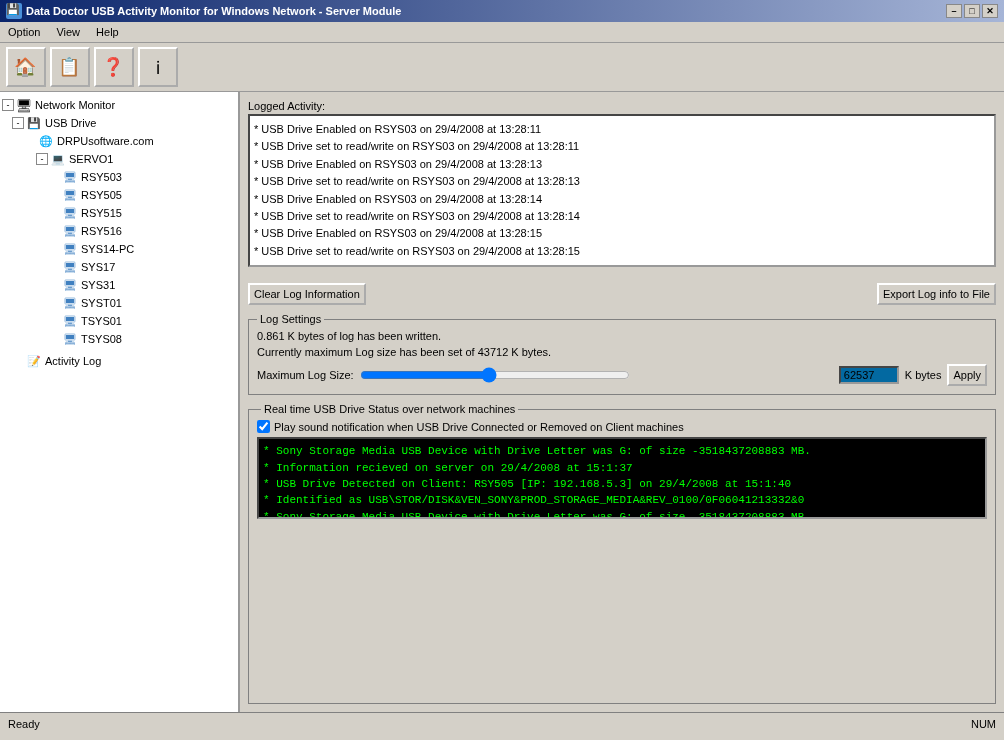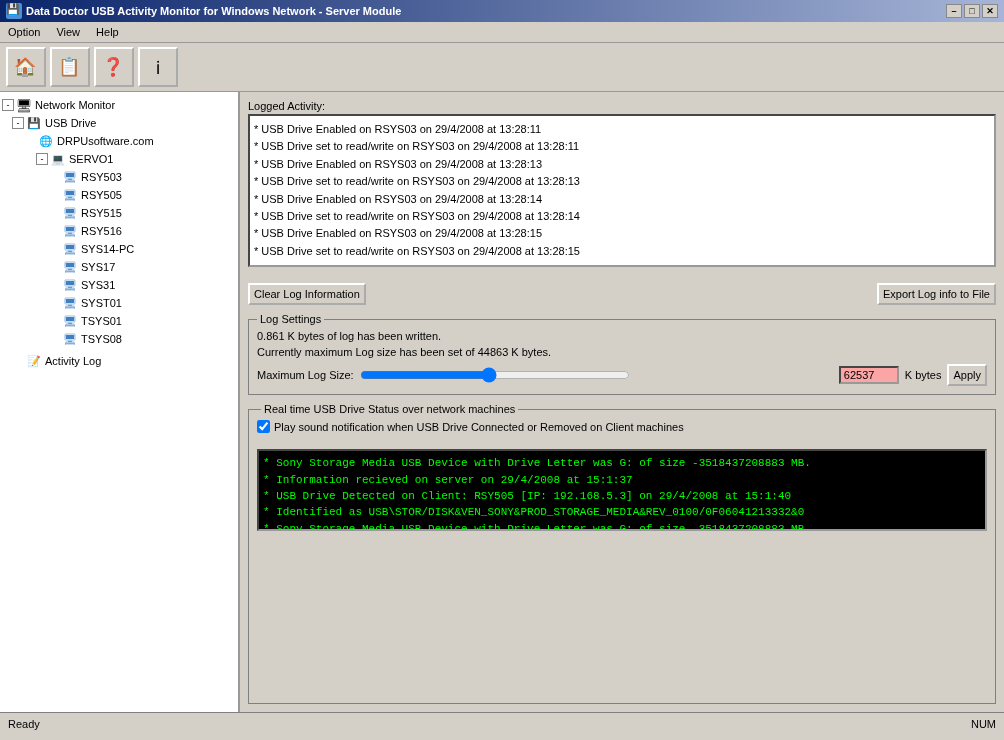--- a/index.html
+++ b/index.html
@@ -196,21 +196,21 @@
 
     .settings-row {
       display: flex;
       align-items: center;
       gap: 6px;
       margin-top: 4px;
     }
 
     input[type="text"].win-input {
       border: 2px inset #999;
-      background: #fca5a5;
+      background: #0369a1;
       padding: 1px 3px;
       font-size: 11px;
       font-family: 'Tahoma', 'Arial', sans-serif;
       width: 60px;
     }
 
     
     .realtime-section {
       border: 1px solid #808080;
       background: #d4d0c8;
@@ -225,21 +225,21 @@
       background: #d4d0c8;
       padding: 0 3px;
       font-size: 11px;
     }
 
     .realtime-header {
       display: flex;
       align-items: center;
       justify-content: space-between;
       margin-top: 6px;
-      margin-bottom: 16px;
+      margin-bottom: 4px;
     }
 
     .checkbox-row {
       display: flex;
       align-items: center;
       gap: 4px;
     }
 
     .realtime-log {
       background: #000;
@@ -441,21 +441,21 @@
 
     <div class="log-buttons">
       <button class="btn-win">Clear Log Information</button>
       <button class="btn-win">Export Log info to File</button>
     </div>
 
     <div class="group-box">
       <span class="group-box-title">Log Settings</span>
       <div class="group-box-content">
         <div style="margin-bottom: 4px;">0.861 K bytes of log has been written.</div>
-        <div style="margin-bottom: 6px;">Currently maximum Log size has been set of 44863 K bytes.</div>
+        <div style="margin-bottom: 6px;">Currently maximum Log size has been set of 43712 K bytes.</div>
         <div class="settings-row">
           <span>Maximum Log Size:</span>
           <div class="slider-wrapper">
             <input type="range" min="0" max="131072" value="62537" style="width: 270px;">
           </div>
           <input type="text" class="win-input" value="62537" style="">
           <span>K bytes</span>
           <button class="btn-win">Apply</button>
         </div>
       </div>

